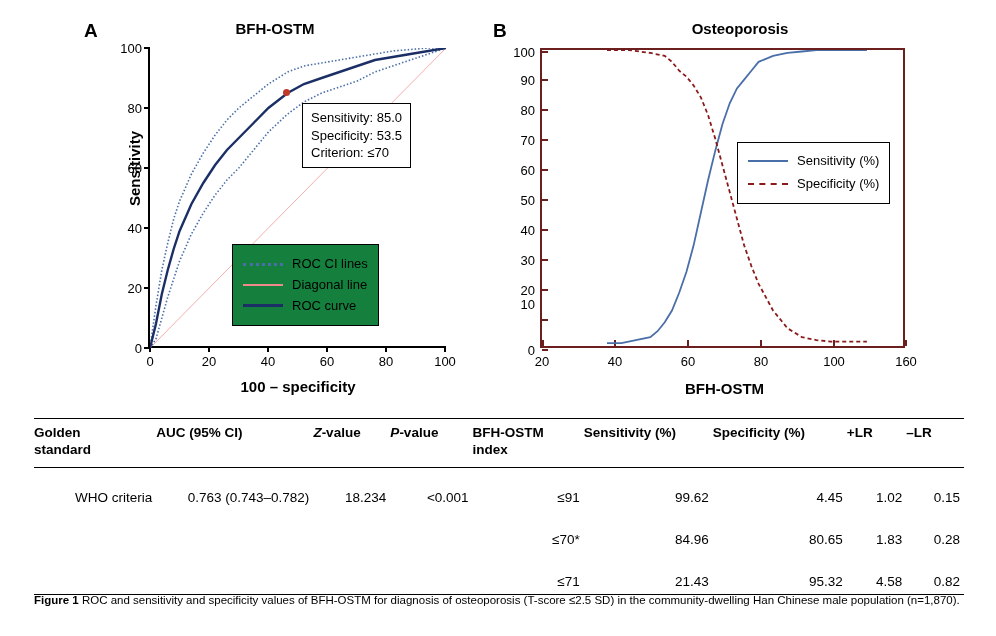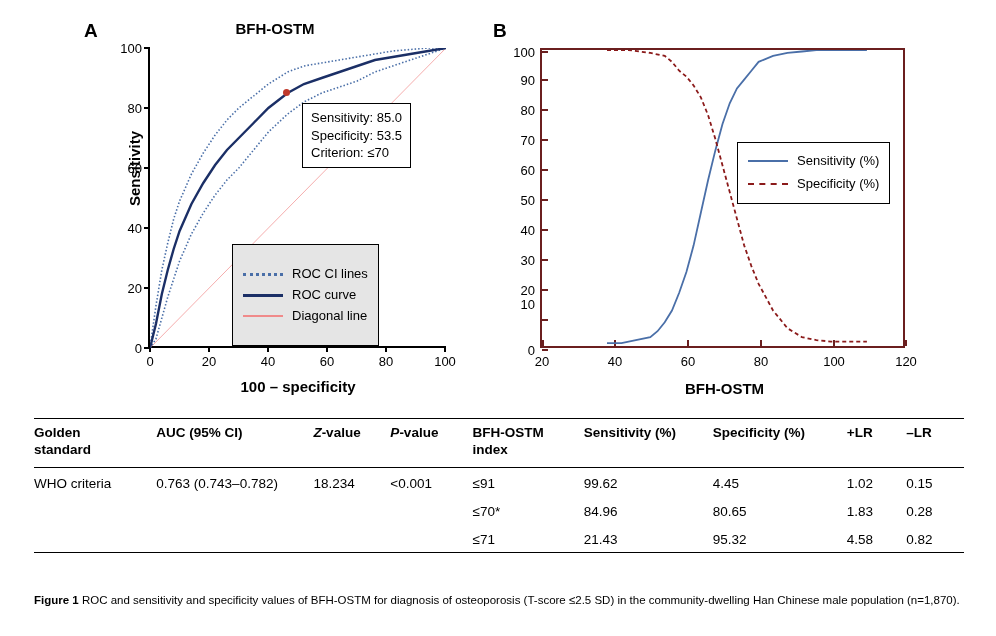--- a/index.html
+++ b/index.html
@@ -50,22 +50,22 @@
     transform:translateX(-50%);white-space:nowrap;
   }
   .tickmarkA-y{position:absolute;right:100%;width:6px;height:2px;background:#000;}
   .tickmarkA-x{position:absolute;top:100%;width:2px;height:6px;background:#000;}
 
   .callout{
     position:absolute;left:152px;top:55px;border:1px solid #000;background:#fff;
     padding:5px 8px;font-size:13px;line-height:1.35;
   }
   .legendA{
-    position:absolute;left:82px;top:196px;border:1px solid #000;background:#e5e5e5;
-    padding:19px 10px;font-size:13px;line-height:1.6;
+    position:absolute;left:82px;top:196px;border:1px solid #000;background:#15803d;
+    padding:9px 10px;font-size:13px;line-height:1.6;
   }
   .legend-row{display:flex;align-items:center;gap:9px;}
   .swatch{display:inline-block;width:40px;height:0;border-top-width:2px;border-top-style:solid;}
   .swatch.dotted{border-top-style:dotted;border-top-width:3px;}
   .swatch.thick{border-top-width:3px;}
 
   
   #panelB{left:490px;top:0;width:506px;height:400px;}
   #panelB .panel-letter{left:3px;top:20px;position:absolute;}
   #panelB .panel-title{left:120px;top:20px;position:absolute;width:260px;}
@@ -102,21 +102,21 @@
     border-collapse:collapse;width:930px;font-size:13.5px;
   }
   table.data thead th{
     text-align:left;font-weight:bold;vertical-align:top;
     padding:6px 4px 8px 0;
     border-top:1.5px solid #000;
     border-bottom:1.5px solid #000;
     line-height:1.25;
   }
   table.data tbody td{
-    padding:8px 4px 5px 0;vertical-align:top;
+    padding:22px 4px 5px 0;vertical-align:top;text-align:right;
   }
   table.data tbody tr:last-child td{
     border-bottom:1.5px solid #000;
   }
   .col-gs{width:128px;margin-left:24px;}
   .col-auc{width:170px;}
   .col-z{width:78px;}
   .col-p{width:84px;}
   .col-idx{width:118px;}
   .col-sens{width:134px;}
@@ -200,33 +200,34 @@
         <div>Specificity: 53.5</div>
         <div>Criterion: ≤70</div>
       </div>
 
       <div class="legendA">
         <div class="legend-row">
           <span class="swatch dotted" style="border-top-color:#4a6fa8;"></span>
           <span>ROC CI lines</span>
         </div>
         <div class="legend-row">
+          <span class="swatch" style="border-top-color:#f08a8a;"></span>
+          <span>Diagonal line</span>
+        </div>
+        <div class="legend-row">
           <span class="swatch thick" style="border-top-color:#1b2f66;"></span>
           <span>ROC curve</span>
-        </div>
-        <div class="legend-row">
-          <span class="swatch" style="border-top-color:#f08a8a;"></span>
-          <span>Diagonal line</span>
         </div>
       </div>
     </div>
   </div>
 
   <div class="panel" id="panelB">
     <div class="panel-letter">B</div>
+    <div class="panel-title">Osteoporosis</div>
 
     <div class="plotB">
 
       <div class="axisB-xlabel">BFH-OSTM</div>
 
       <div class="tickB-y" style="top:300px">0</div>
       <div class="tickmarkB-y" style="top:299px"></div>
       <div class="tickB-y" style="top:254px">10</div>
       <div class="tickmarkB-y" style="top:269px"></div>
       <div class="tickB-y" style="top:240px">20</div>
@@ -251,21 +252,21 @@
       <div class="tickB-x" style="left:0px">20</div>
       <div class="tickmarkB-x" style="left:0px"></div>
       <div class="tickB-x" style="left:73px">40</div>
       <div class="tickmarkB-x" style="left:72px"></div>
       <div class="tickB-x" style="left:146px">60</div>
       <div class="tickmarkB-x" style="left:145px"></div>
       <div class="tickB-x" style="left:219px">80</div>
       <div class="tickmarkB-x" style="left:218px"></div>
       <div class="tickB-x" style="left:292px">100</div>
       <div class="tickmarkB-x" style="left:291px"></div>
-      <div class="tickB-x" style="left:364px">120</div>
+      <div class="tickB-x" style="left:364px">160</div>
       <div class="tickmarkB-x" style="left:363px"></div>
 
       <svg width="361" height="296" viewBox="0 0 100 100" preserveAspectRatio="none" style="position:absolute;left:0;top:0;">
         <polyline points="18,99 22,99 26,98 30,97 32,95 34,92 36,88 38,82 40,75 42,66 44,55 46,44 48,34 50,25 52,18 54,13 56,10 58,7 60,4 64,2 68,1 72,0.5 76,0 80,0 85,0 90,0" fill="none" stroke="#4a6fa8" stroke-width="1.8" vector-effect="non-scaling-stroke"></polyline>
         <polyline points="18,0 24,0 30,1 34,2 36,4 38,7 40,9 42,12 44,16 46,22 48,30 50,39 52,48 54,57 56,66 58,73 60,79 64,88 68,94 72,97 76,98 80,98.5 85,98.5 90,98.5" fill="none" stroke="#8b1a1a" stroke-width="1.8" stroke-dasharray="4,3" vector-effect="non-scaling-stroke"></polyline>
       </svg>
 
       <div class="legendB">
         <div class="legend-row">
           <span class="swatch" style="border-top-color:#4a6fa8;border-top-width:2px;"></span>

